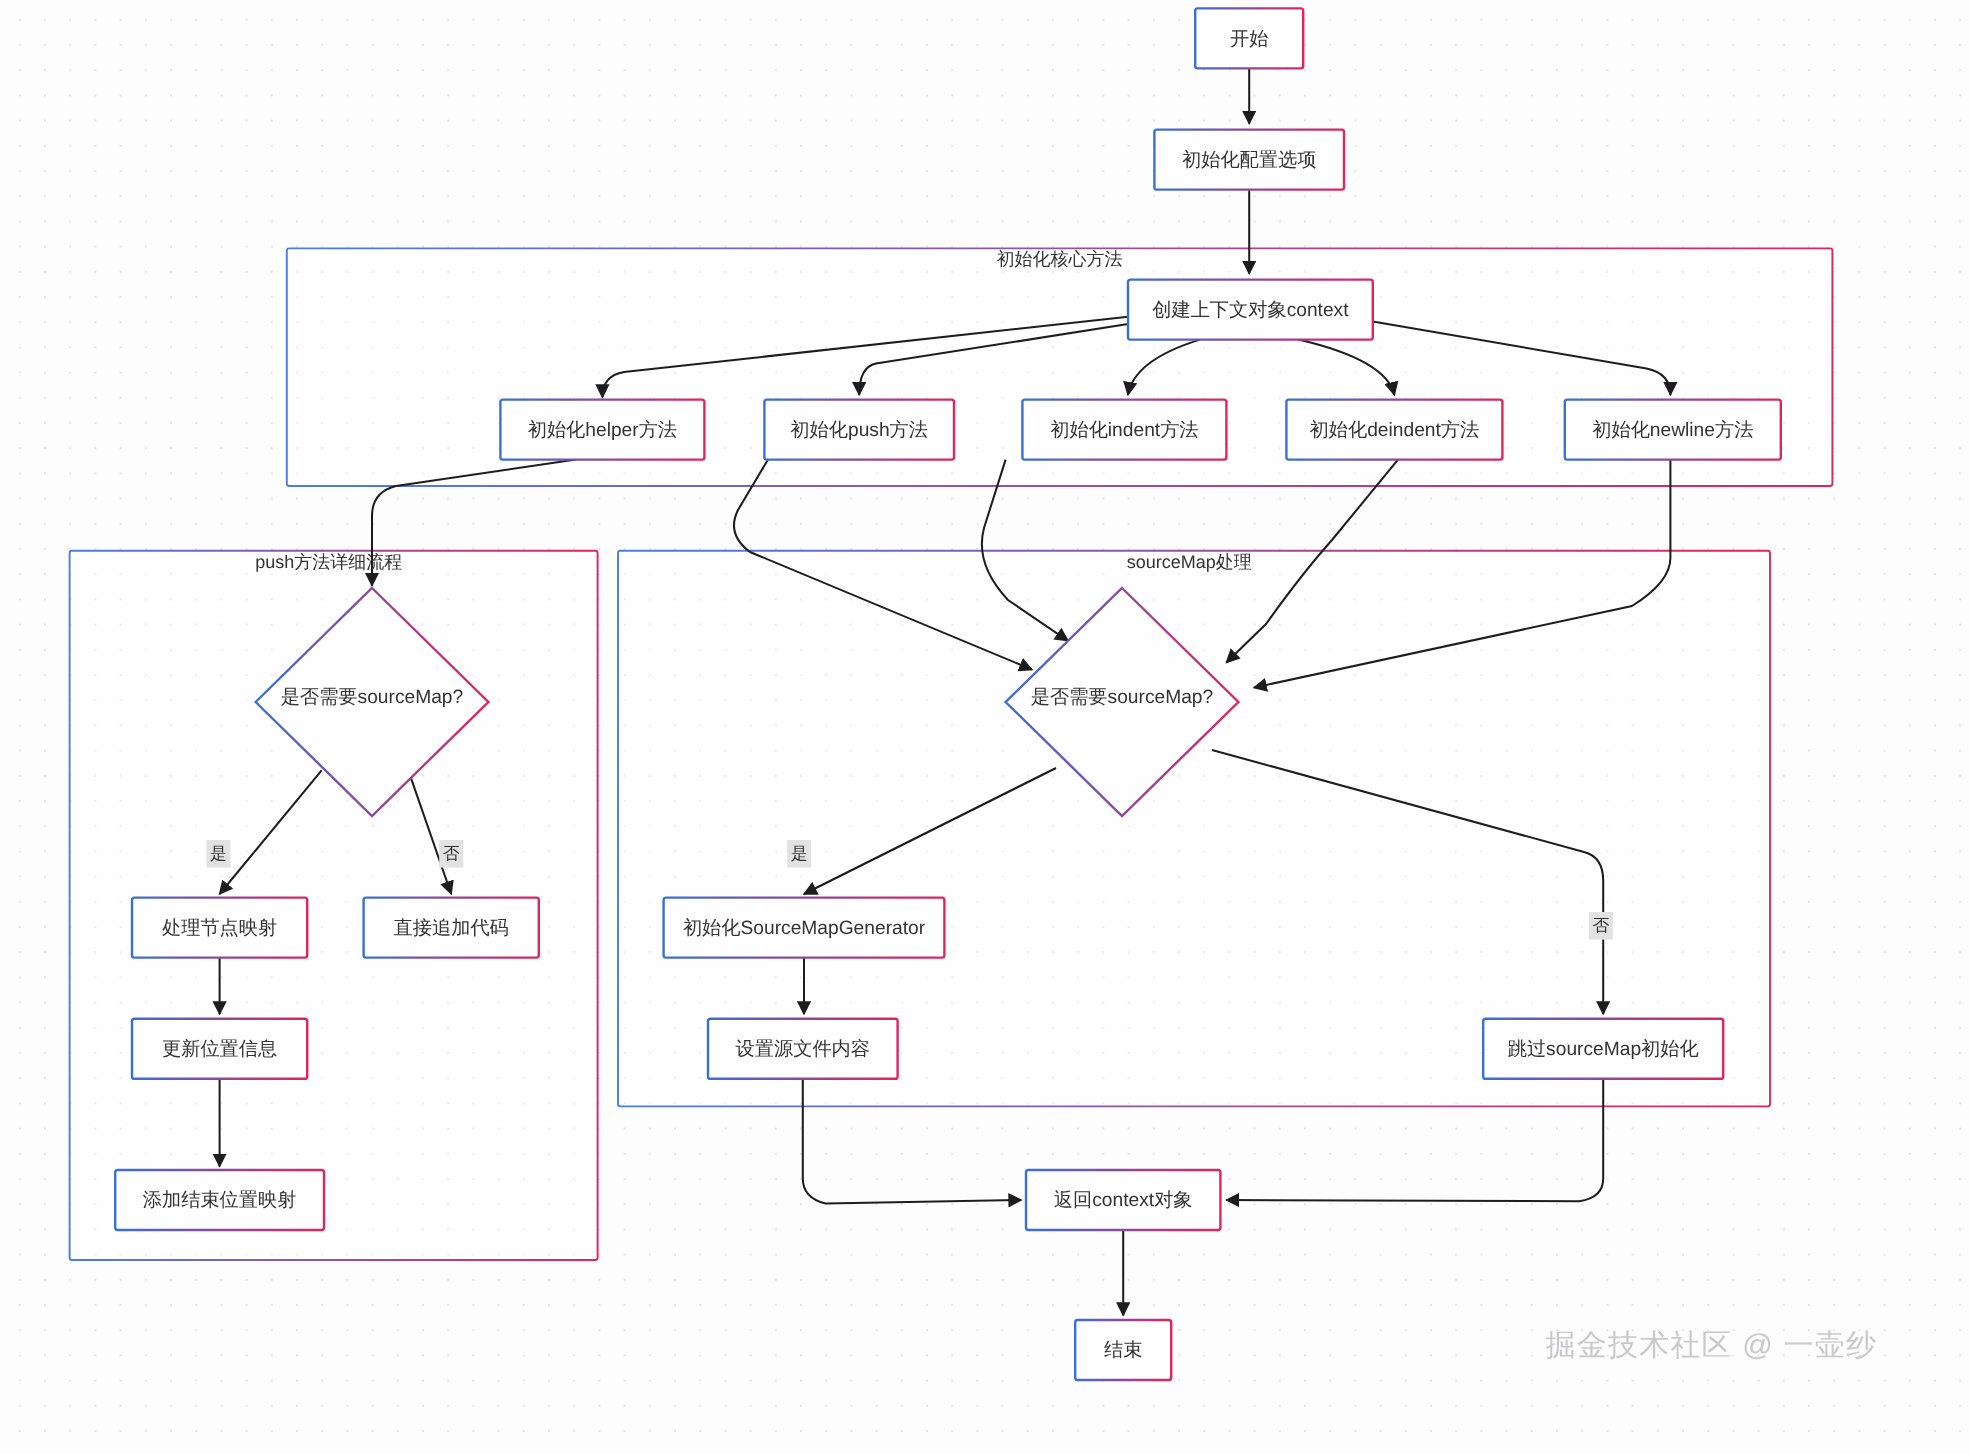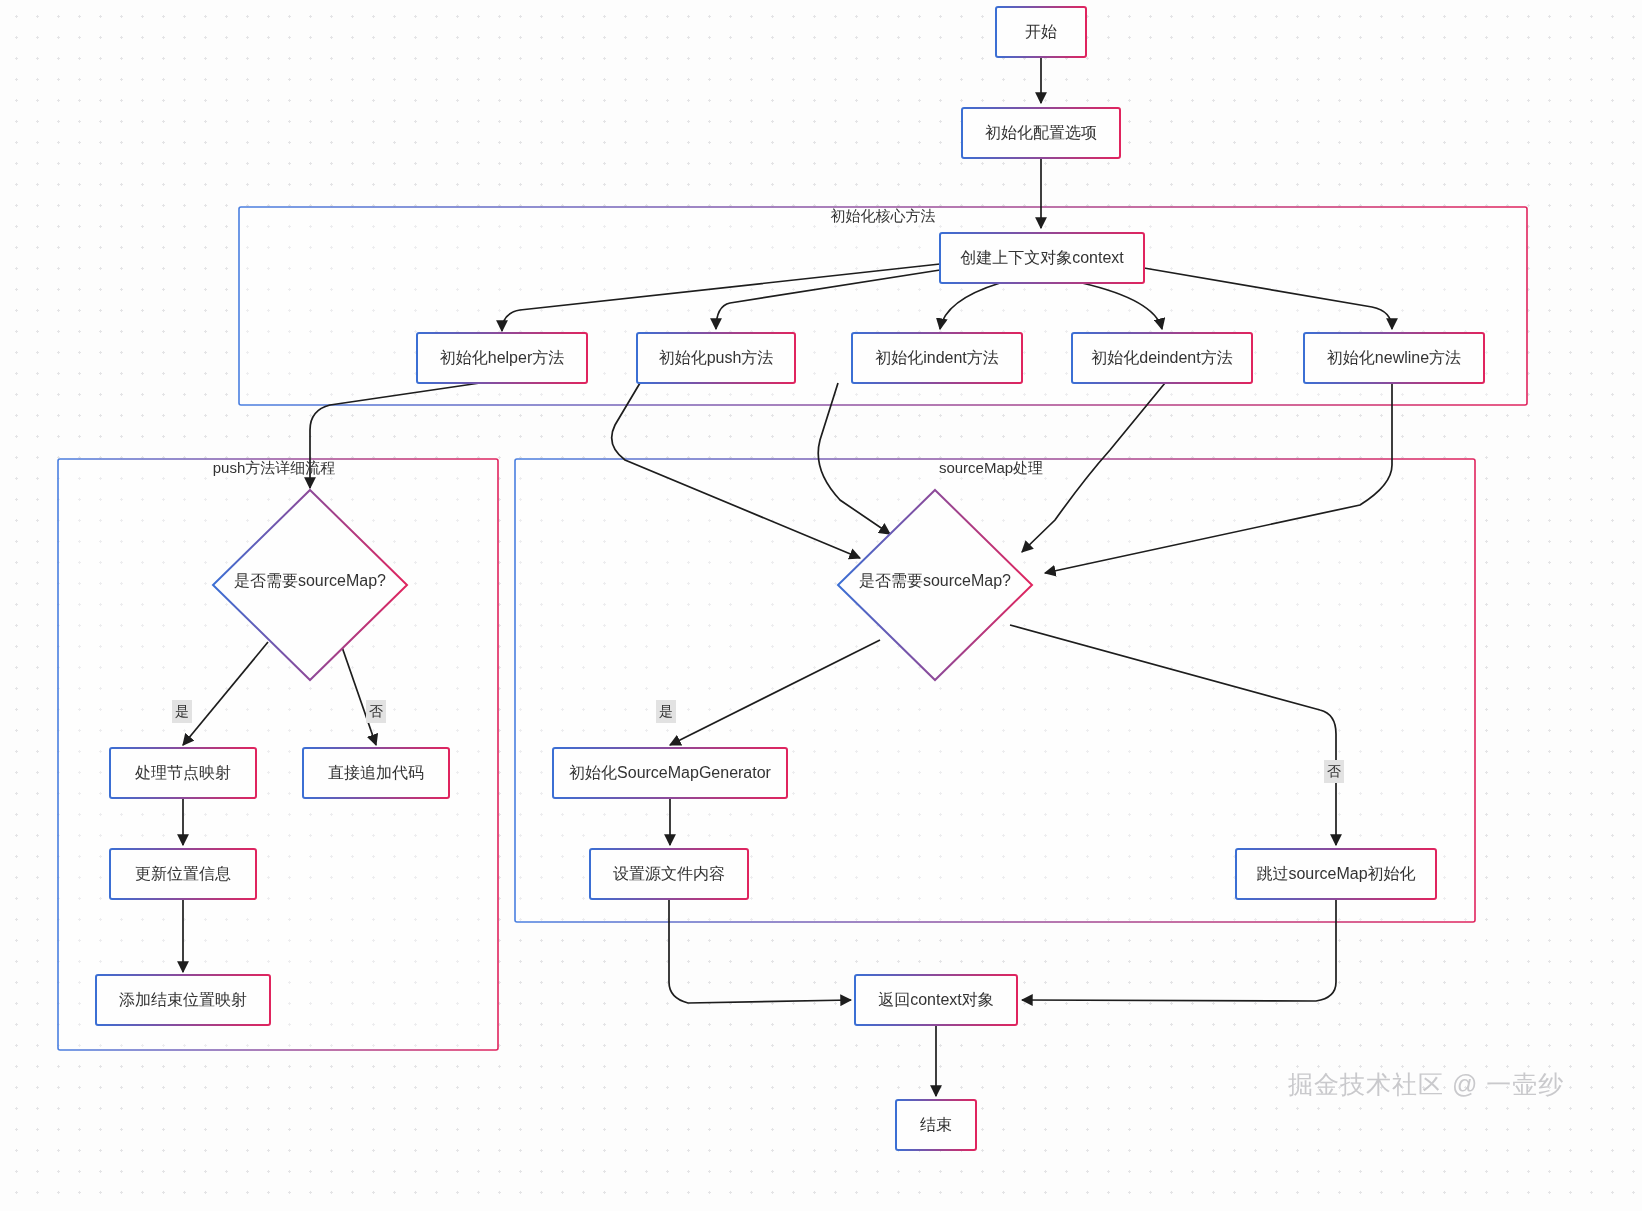--- a/index.html
+++ b/index.html
@@ -243,15 +243,15 @@
       </g>
 
       <g>
         <rect class="node-rect" x="896" y="1100" width="80" height="50" rx="2" stroke="url(#gradBorder)"></rect>
         <text class="node-label" x="936" y="1126">结束</text>
       </g>
 
     </g>
   </svg>
 
-  <div class="watermark" style="left:1288px; top:1068px;">掘金技术社区 @ 一壶纱</div>
+  <div class="watermark" style="left:1288px; top:1104px;">掘金技术社区 @ 一壶纱</div>
 
 </div>
 
 </body></html>

